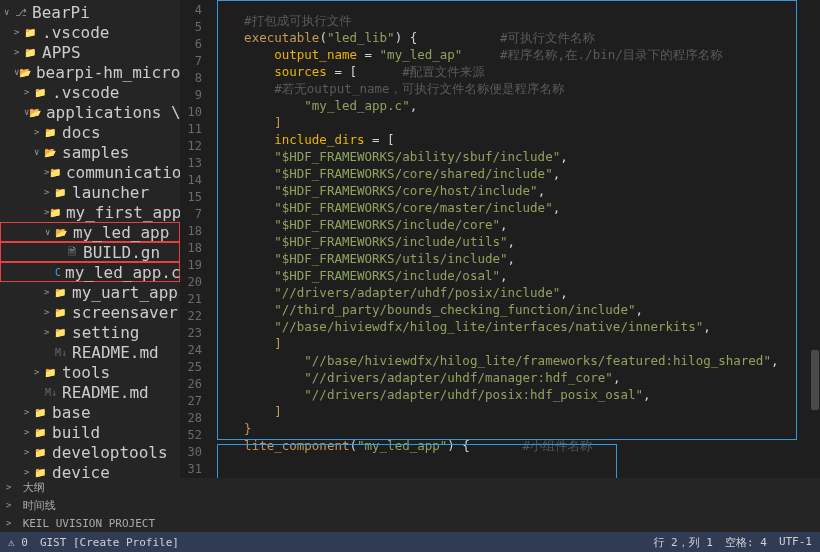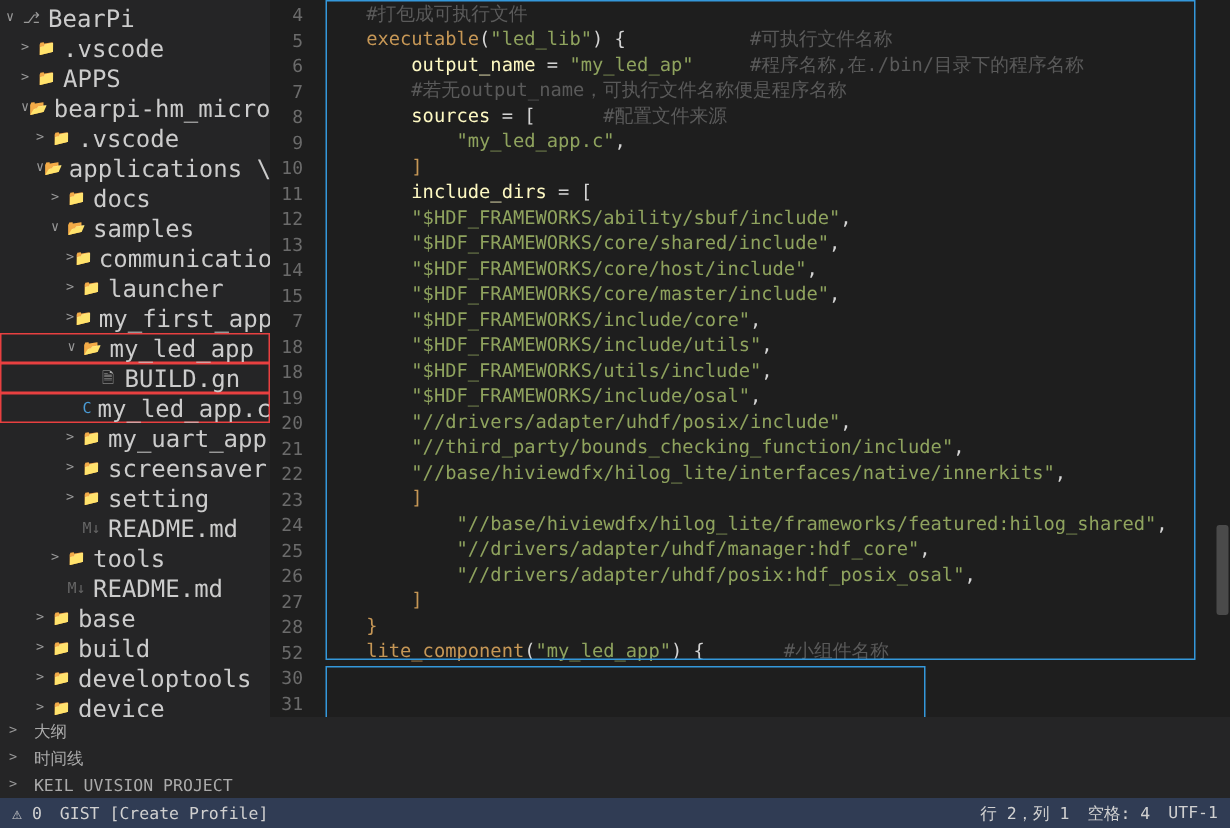--- a/index.html
+++ b/index.html
@@ -13,27 +13,27 @@
 .folder-icon{color:#d8b15a}
 .folder-open{color:#d8b15a}
 .github-icon{color:#999}
 .c-icon{color:#4a9cd6}
 .md-icon{color:#666}
 .file-icon{color:#aaa}
 .label{font-size:16px}
 .editor{flex:1;background:#1e1e1e;display:flex;overflow:hidden;position:relative}
 .gutter{width:34px;background:#1e1e1e;color:#6b6b6b;text-align:right;padding-right:12px;padding-top:2px;font-family:Consolas,monospace;font-size:12px}
 .gutter div{height:17px;line-height:17px}
-.code{flex:1;padding-top:0;font-family:Consolas,Monaco,monospace;font-size:12.5px;position:relative}
+.code{flex:1;padding-top:12px;font-family:Consolas,Monaco,monospace;font-size:12.5px;position:relative}
 .code-line{height:17px;line-height:17px;white-space:pre}
 .box1,.box2{position:absolute;border:1.5px solid #3498db;pointer-events:none}
 .c-comment{color:#5a5a5a}
 .c-func{color:#c69756}
 .c-str{color:#8fa35e}
-.c-key{color:#fef9c3}
+.c-key{color:#eab308}
 .c-white{color:#d4d4d4}
 .c-yellow{color:#c69756}
 .outline{background:#252526;color:#aaa;font-size:11px}
 .outline div{height:18px;display:flex;align-items:center;padding-left:6px}
 .statusbar{height:20px;background:#303c54;color:#d0d0d0;display:flex;align-items:center;font-size:11px;padding:0 8px;justify-content:space-between}
 .sb-left,.sb-right{display:flex;gap:12px}
 .scrollbar-y{position:absolute;right:0;top:0;width:10px;height:100%;background:transparent}
 .scrollbar-thumb{position:absolute;right:1px;width:8px;height:60px;top:350px;background:#4a4a4a;border-radius:2px}
 </style>
 </head>
@@ -192,22 +192,22 @@
         <div>52</div>
         <div>30</div>
         <div>31</div>
       </div>
     <div class="code" id="code">
       <div class="box1" style="left:3px;top:0px;width:580px;height:440px"></div>
       <div class="box2" style="left:3px;top:444px;width:400px;height:100px"></div>
     <div class="code-line"><span class="">    </span><span class="c-comment">#打包成可执行文件</span></div>
         <div class="code-line"><span class="">    </span><span class="c-func">executable</span><span class="c-white">(</span><span class="c-str">"led_lib"</span><span class="c-white">) {           </span><span class="c-comment">#可执行文件名称</span></div>
         <div class="code-line"><span class="">        </span><span class="c-key">output_name</span><span class="c-white"> = </span><span class="c-str">"my_led_ap"</span><span class="">     </span><span class="c-comment">#程序名称,在./bin/目录下的程序名称</span></div>
+        <div class="code-line"><span class="">        </span><span class="c-key">sources</span><span class="c-white"> = [      </span><span class="c-comment">#配置文件来源</span></div>
         <div class="code-line"><span class="">        </span><span class="c-comment">#若无output_name，可执行文件名称便是程序名称</span></div>
-        <div class="code-line"><span class="">        </span><span class="c-key">sources</span><span class="c-white"> = [      </span><span class="c-comment">#配置文件来源</span></div>
         <div class="code-line"><span class="">            </span><span class="c-str">"my_led_app.c"</span><span class="c-white">,</span></div>
         <div class="code-line"><span class="">        </span><span class="c-yellow">]</span></div>
         <div class="code-line"><span class="">        </span><span class="c-key">include_dirs</span><span class="c-white"> = [</span></div>
         <div class="code-line"><span class="">        </span><span class="c-str">"$HDF_FRAMEWORKS/ability/sbuf/include"</span><span class="c-white">,</span></div>
         <div class="code-line"><span class="">        </span><span class="c-str">"$HDF_FRAMEWORKS/core/shared/include"</span><span class="c-white">,</span></div>
         <div class="code-line"><span class="">        </span><span class="c-str">"$HDF_FRAMEWORKS/core/host/include"</span><span class="c-white">,</span></div>
         <div class="code-line"><span class="">        </span><span class="c-str">"$HDF_FRAMEWORKS/core/master/include"</span><span class="c-white">,</span></div>
         <div class="code-line"><span class="">        </span><span class="c-str">"$HDF_FRAMEWORKS/include/core"</span><span class="c-white">,</span></div>
         <div class="code-line"><span class="">        </span><span class="c-str">"$HDF_FRAMEWORKS/include/utils"</span><span class="c-white">,</span></div>
         <div class="code-line"><span class="">        </span><span class="c-str">"$HDF_FRAMEWORKS/utils/include"</span><span class="c-white">,</span></div>

